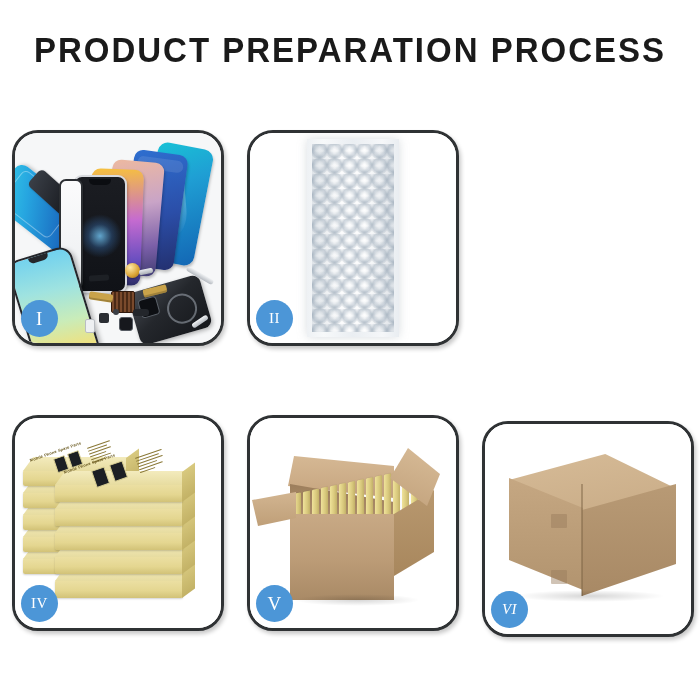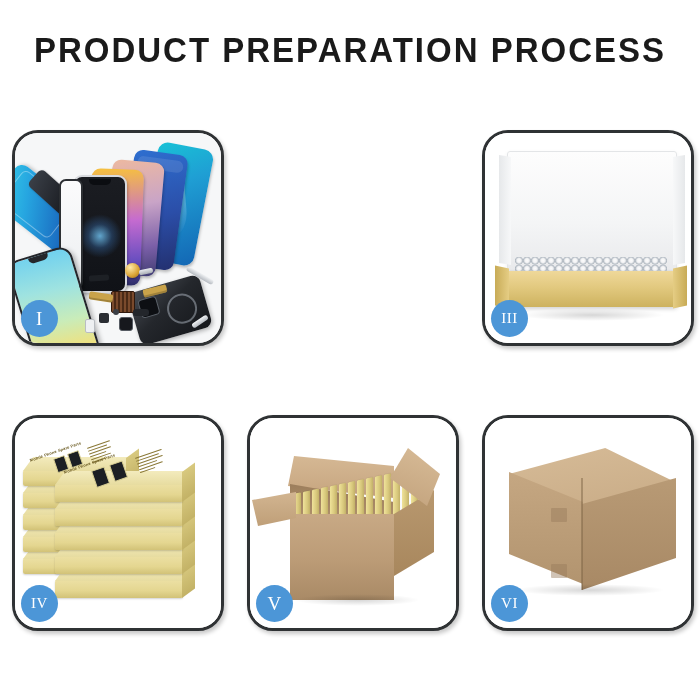--- a/index.html
+++ b/index.html
@@ -32,21 +32,21 @@
     border:3px solid #2f3234;border-radius:26px;
     background:#ffffff;box-sizing:border-box;
     box-shadow:2px 3px 4px rgba(0,0,0,.22);
     overflow:hidden;
   }
   .p1{left:12px;  top:8px;}
   .p2{left:247px; top:8px;}
   .p3{left:482px; top:8px;}
   .p4{left:12px;  top:293px;}
   .p5{left:247px; top:293px;}
-  .p6{left:482px; top:293px;}
+  .p6{left:482px; top:299px;font-style:italic;}
 
   .stage{position:absolute;inset:0;overflow:hidden;}
 
   .badge{
     position:absolute;left:6px;bottom:6px;
     width:37px;height:37px;border-radius:50%;
     background:#4c96d7;color:#ffffff;
     display:flex;align-items:center;justify-content:center;
     font-family:"Liberation Serif","DejaVu Serif",serif;
     font-size:19px;line-height:19px;letter-spacing:.5px;
@@ -337,30 +337,29 @@
         <div class="part prt-sil" style="left:124px;top:136px;"></div>
         <div class="part prt-btn" style="left:98px;top:176px;"></div>
         <div class="part prt-spk" style="left:118px;top:176px;"></div>
         <div class="part prt-tool" style="left:170px;top:140px;"></div>
         <div class="part prt-tool" style="left:176px;top:186px;transform:rotate(-34deg);width:18px;"></div>
 
       </div>
       <div class="badge">I</div>
     </div>
 
-
-    <div class="panel p3">
+    <div class="panel p2">
       <div class="stage">
-        <div class="m-lid"></div>
-        <div class="m-inner"></div>
-        <div class="m-base"></div>
-        <div class="shadow-el" style="left:34px;top:176px;width:146px;height:12px;"></div>
+        <div class="wrap-sheet">
+          <div class="bubbles"></div>
+        </div>
       </div>
-      <div class="badge small">III</div>
+      <div class="badge small">II</div>
     </div>
+
 
     <div class="panel p4">
       <div class="stage">
         <div class="stack">
 
           <div class="ybox" style="left:0px;  top:118px;width:104px;height:16px;">
               <div class="top"></div>
               <div class="side"></div>
             </div>
           <div class="ybox" style="left:0px;  top:96px; width:104px;height:16px;">

